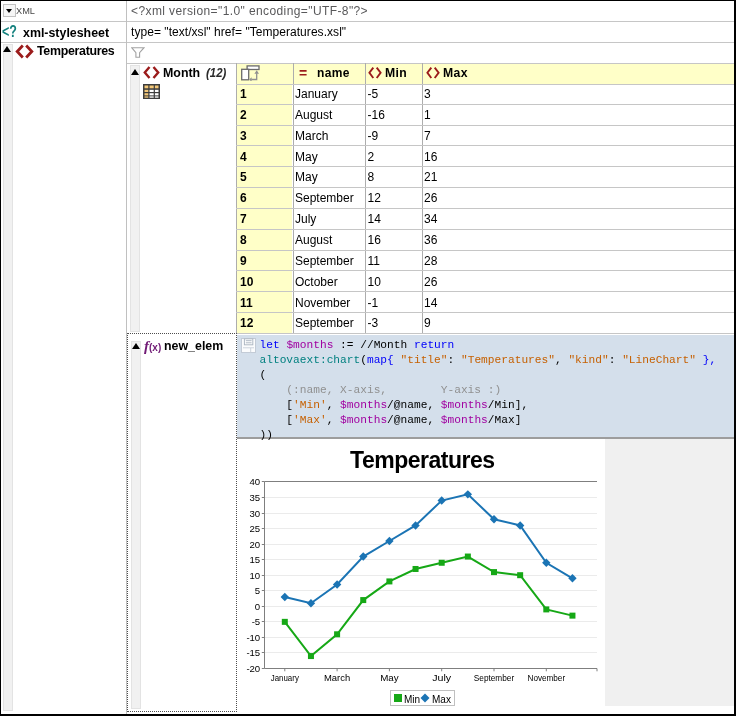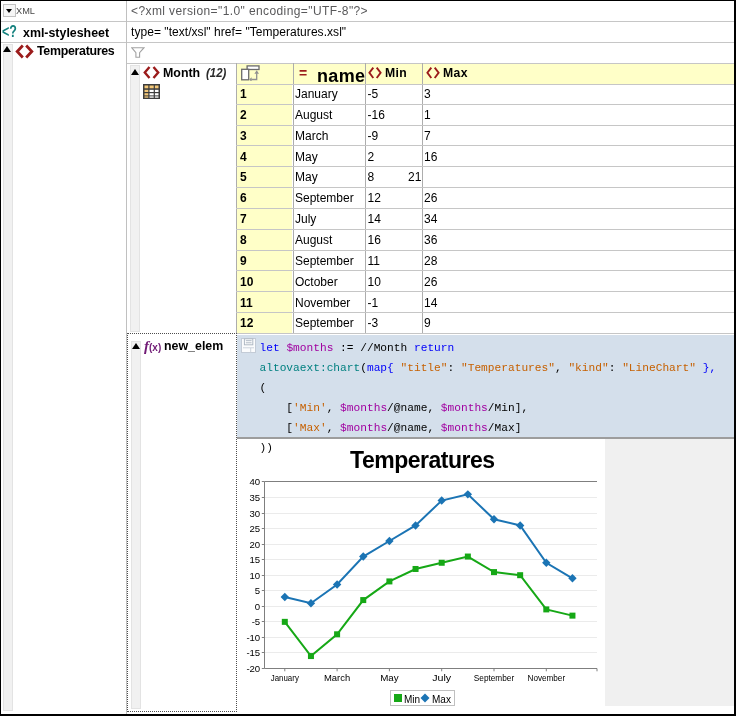--- a/index.html
+++ b/index.html
@@ -96,21 +96,21 @@
   </div>
 
 <svg class="a" style="left:241px;top:65px;" width="19" height="16" viewBox="0 0 19 16">
   <rect x="6.1" y="0.9" width="11.9" height="3.6" fill="#fff" stroke="#6b6b6b" stroke-width="1.3"></rect>
   <rect x="0.7" y="4.3" width="7" height="10.5" fill="#fff" stroke="#6b6b6b" stroke-width="1.3"></rect>
   <path d="M10.3 14.5 H15.7 V8.2" fill="none" stroke="#909090" stroke-width="1.3"></path>
   <path d="M15.7 5.3 L13.4 8.7 H18 Z" fill="#909090"></path>
   <path d="M8.2 14.5 L10.6 12.2 V16.8 Z" fill="#909090"></path>
 </svg>
 <div class="a" style="left:299px;top:64.5px;font-size:14px;font-weight:bold;color:#9b1b1b;">=</div>
-<div class="a" style="left:317px;top:66px;font-size:18px;font-weight:bold;letter-spacing:0.35px;">name</div>
+<div class="a" style="left:317px;top:66px;font-size:12px;font-weight:bold;letter-spacing:0.35px;">name</div>
 <svg class="a" style="left:368px;top:67px;" width="14" height="12" viewBox="0 0 14 12">
   <path d="M5.3 0.6 L1.4 5.8 L5.3 11" fill="none" stroke="#9b1b1b" stroke-width="1.9"></path>
   <path d="M8.7 0.6 L12.6 5.8 L8.7 11" fill="none" stroke="#9b1b1b" stroke-width="1.9"></path>
 </svg>
 <div class="a" style="left:385px;top:66px;font-size:12.2px;font-weight:bold;letter-spacing:0.35px;">Min</div>
 <svg class="a" style="left:426px;top:67px;" width="14" height="12" viewBox="0 0 14 12">
   <path d="M5.3 0.6 L1.4 5.8 L5.3 11" fill="none" stroke="#9b1b1b" stroke-width="1.9"></path>
   <path d="M8.7 0.6 L12.6 5.8 L8.7 11" fill="none" stroke="#9b1b1b" stroke-width="1.9"></path>
 </svg>
 <div class="a" style="left:443px;top:66px;font-size:12.2px;font-weight:bold;letter-spacing:0.35px;">Max</div>
@@ -128,21 +128,21 @@
     <div class="a cell" style="left:295px;top:128.7px;">March</div>
     <div class="a cell" style="left:367.5px;top:128.7px;">-9</div>
     <div class="a cell" style="left:424px;top:128.7px;">7</div>
     <div class="a" style="left:240px;top:149.55px;font-size:12px;font-weight:bold;">4</div>
     <div class="a cell" style="left:295px;top:149.55px;">May</div>
     <div class="a cell" style="left:367.5px;top:149.55px;">2</div>
     <div class="a cell" style="left:424px;top:149.55px;">16</div>
     <div class="a" style="left:240px;top:170.4px;font-size:12px;font-weight:bold;">5</div>
     <div class="a cell" style="left:295px;top:170.4px;">May</div>
     <div class="a cell" style="left:367.5px;top:170.4px;">8</div>
-    <div class="a cell" style="left:408px;top:170.4px;">21</div>
+    <div class="a cell" style="left:424px;top:170.4px;">21</div>
     <div class="a" style="left:240px;top:191.25px;font-size:12px;font-weight:bold;">6</div>
     <div class="a cell" style="left:295px;top:191.25px;">September</div>
     <div class="a cell" style="left:367.5px;top:191.25px;">12</div>
     <div class="a cell" style="left:424px;top:191.25px;">26</div>
     <div class="a" style="left:240px;top:212.10000000000002px;font-size:12px;font-weight:bold;">7</div>
     <div class="a cell" style="left:295px;top:212.10000000000002px;">July</div>
     <div class="a cell" style="left:367.5px;top:212.10000000000002px;">14</div>
     <div class="a cell" style="left:424px;top:212.10000000000002px;">34</div>
     <div class="a" style="left:240px;top:232.95000000000002px;font-size:12px;font-weight:bold;">8</div>
     <div class="a cell" style="left:295px;top:232.95000000000002px;">August</div>
@@ -175,23 +175,24 @@
 <div class="a" style="left:237px;top:334.5px;width:497px;height:102.5px;background:#d4dfeb;"></div>
 <div class="a" style="left:237px;top:437px;width:497px;height:1.6px;background:#9d9d9d;"></div>
 <svg class="a" style="left:241px;top:338px;" width="15" height="15" viewBox="0 0 15 15">
   <rect x="0.5" y="0.5" width="14" height="14" fill="#fbfcfd" stroke="#c3cbd6" stroke-width="1"></rect>
   <rect x="3.4" y="0.8" width="8.4" height="6" fill="#fff" stroke="#aeb8c4" stroke-width="1"></rect>
   <line x1="4.8" y1="2.7" x2="10.6" y2="2.7" stroke="#aeb8c4" stroke-width="1"></line>
   <line x1="4.8" y1="4.8" x2="10.6" y2="4.8" stroke="#aeb8c4" stroke-width="1"></line>
   <line x1="2" y1="9.8" x2="13" y2="9.8" stroke="#ccd3dc" stroke-width="1"></line>
   <line x1="9.7" y1="10" x2="9.7" y2="14.5" stroke="#ccd3dc" stroke-width="1"></line>
 </svg>
-<pre class="a" id="code" style="left:259.5px;top:338px;font-size:11.2px;line-height:20px;"><span style="color:#0000fa">let</span> <span style="color:#a000a0">$months</span> := //Month <span style="color:#0000fa">return</span>
+<pre class="a" id="code" style="left:259.5px;top:338px;font-size:11.2px;line-height:15px;"><span style="color:#0000fa">let</span> <span style="color:#a000a0">$months</span> := //Month <span style="color:#0000fa">return</span>
 <span style="color:#008080">altovaext:chart</span>(<span style="color:#0000fa">map{</span> <span style="color:#c66000">"title"</span>: <span style="color:#c66000">"Temperatures"</span>, <span style="color:#c66000">"kind"</span>: <span style="color:#c66000">"LineChart"</span> <span style="color:#0000fa">},</span>
 (
+<span style="color:#909090">    (:name, X-axis,        Y-axis :)</span>
     [<span style="color:#c66000">'Min'</span>, <span style="color:#a000a0">$months</span>/@name, <span style="color:#a000a0">$months</span>/Min],
     [<span style="color:#c66000">'Max'</span>, <span style="color:#a000a0">$months</span>/@name, <span style="color:#a000a0">$months</span>/Max]
 ))</pre>
 
 <div class="a" style="left:605px;top:438.5px;width:129px;height:267.5px;background:#f0f0f0;"></div>
 <svg class="a" style="left:237px;top:438px;" width="368" height="268" viewBox="0 0 368 268" id="chart">
   <text x="185.3" y="29.8" text-anchor="middle" font-size="23" font-weight="bold" letter-spacing="-0.5" font-family="Liberation Sans">Temperatures</text>
   <g id="grid">
       <line x1="27.5" y1="59.5" x2="360" y2="59.5" stroke="#ebebeb" stroke-width="1"></line>
       <line x1="27.5" y1="75.5" x2="360" y2="75.5" stroke="#ebebeb" stroke-width="1"></line>

